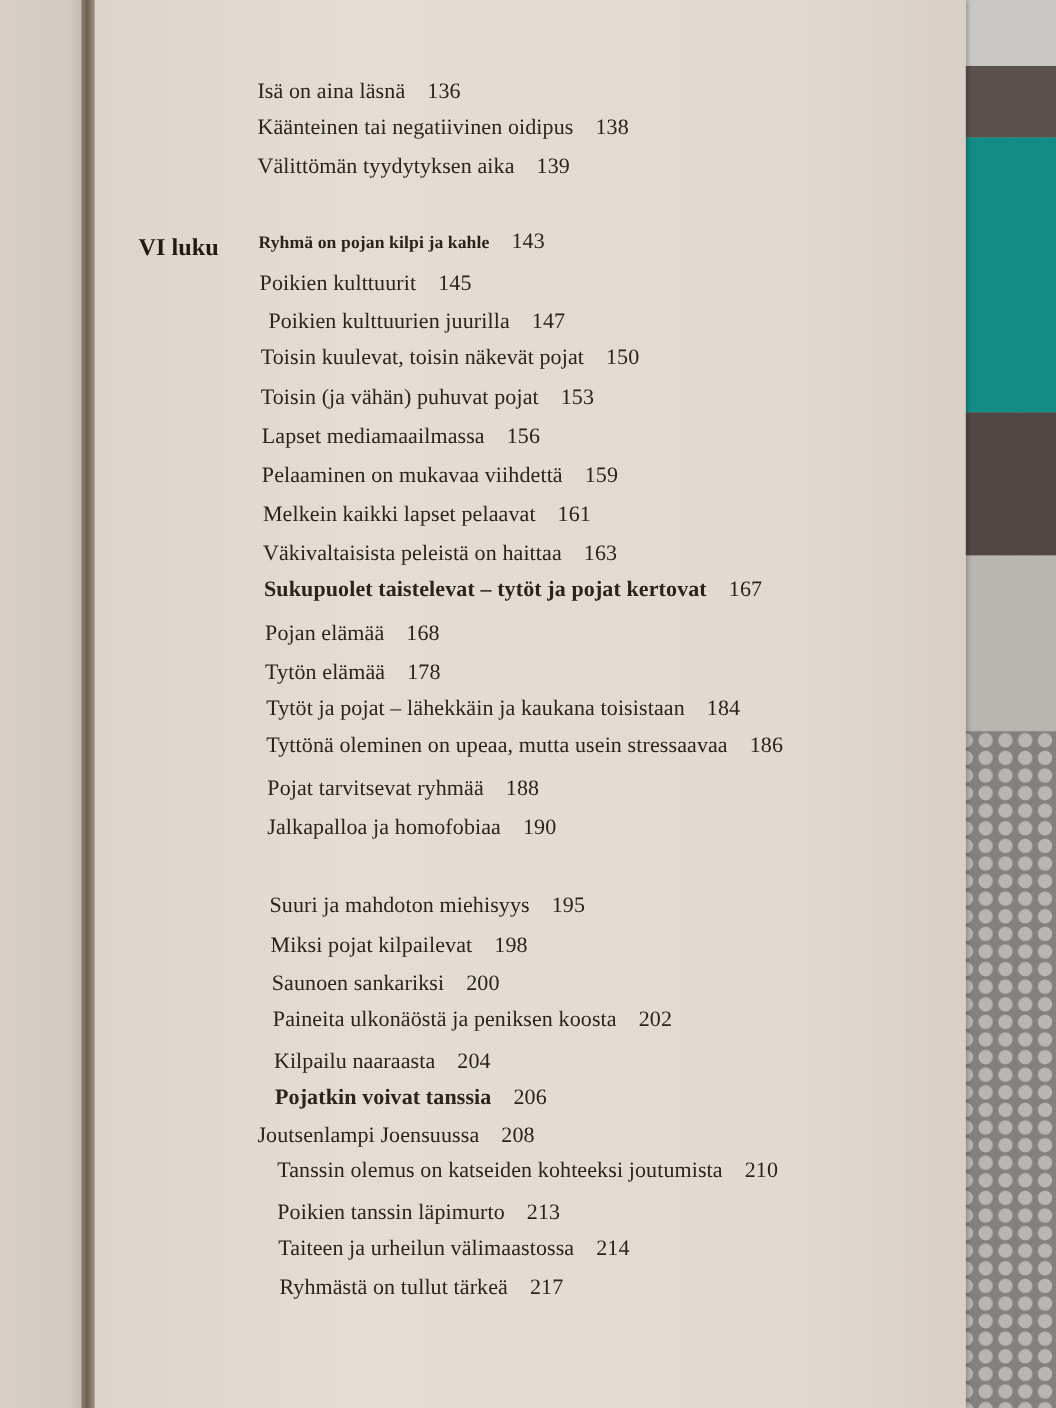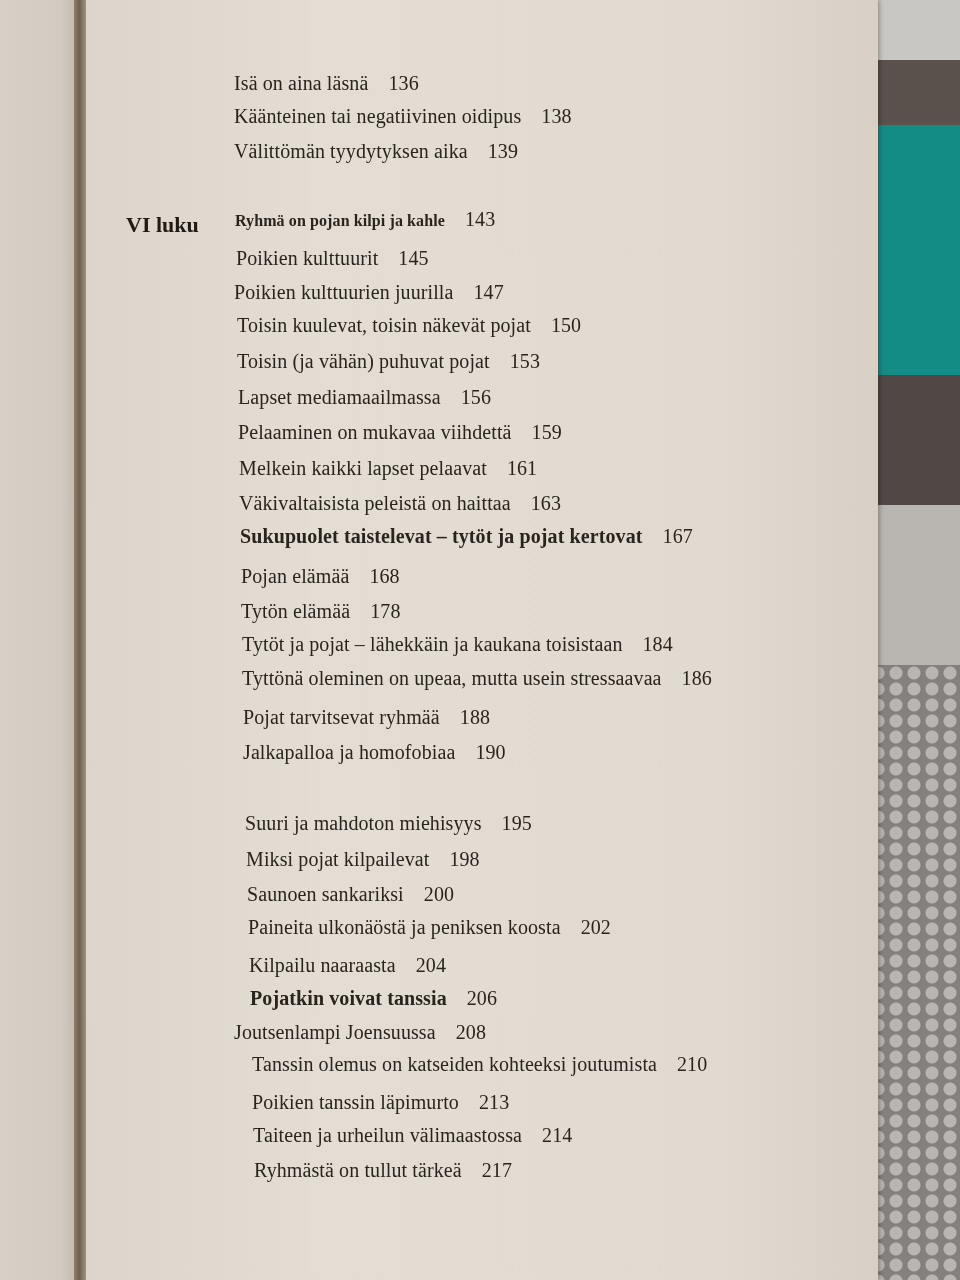--- a/index.html
+++ b/index.html
@@ -84,21 +84,21 @@
     <div class="row" style="left:148px; top:140px;">
       <span class="title">Välittömän tyydytyksen aika</span><span class="page-num">139</span>
     </div>
 
     <div class="chapter-label" style="left:40px; top:212px;">VI luku</div>
     <div class="row chapter" style="left:149px; top:208px;">
       <span class="title">Ryhmä on pojan kilpi ja kahle</span><span class="page-num">143</span>
     </div>
 
     <div class="row" style="left:150px; top:247px;"><span class="title">Poikien kulttuurit</span><span class="page-num">145</span></div>
-    <div class="row" style="left:148px; top:281px;"><span class="title">Poikien kulttuurien juurilla</span><span class="page-num">147</span></div>
+    <div class="row" style="left:158px; top:281px;"><span class="title">Poikien kulttuurien juurilla</span><span class="page-num">147</span></div>
     <div class="row" style="left:151px; top:314px;"><span class="title">Toisin kuulevat, toisin näkevät pojat</span><span class="page-num">150</span></div>
     <div class="row" style="left:151px; top:350px;"><span class="title">Toisin (ja vähän) puhuvat pojat</span><span class="page-num">153</span></div>
     <div class="row" style="left:152px; top:386px;"><span class="title">Lapset mediamaailmassa</span><span class="page-num">156</span></div>
     <div class="row" style="left:152px; top:421px;"><span class="title">Pelaaminen on mukavaa viihdettä</span><span class="page-num">159</span></div>
     <div class="row" style="left:153px; top:457px;"><span class="title">Melkein kaikki lapset pelaavat</span><span class="page-num">161</span></div>
     <div class="row" style="left:153px; top:492px;"><span class="title">Väkivaltaisista peleistä on haittaa</span><span class="page-num">163</span></div>
     <div class="row bold" style="left:154px; top:525px;"><span class="title">Sukupuolet taistelevat – tytöt ja pojat kertovat</span><span class="page-num">167</span></div>
     <div class="row" style="left:155px; top:565px;"><span class="title">Pojan elämää</span><span class="page-num">168</span></div>
     <div class="row" style="left:155px; top:600px;"><span class="title">Tytön elämää</span><span class="page-num">178</span></div>
     <div class="row" style="left:156px; top:633px;"><span class="title">Tytöt ja pojat – lähekkäin ja kaukana toisistaan</span><span class="page-num">184</span></div>

